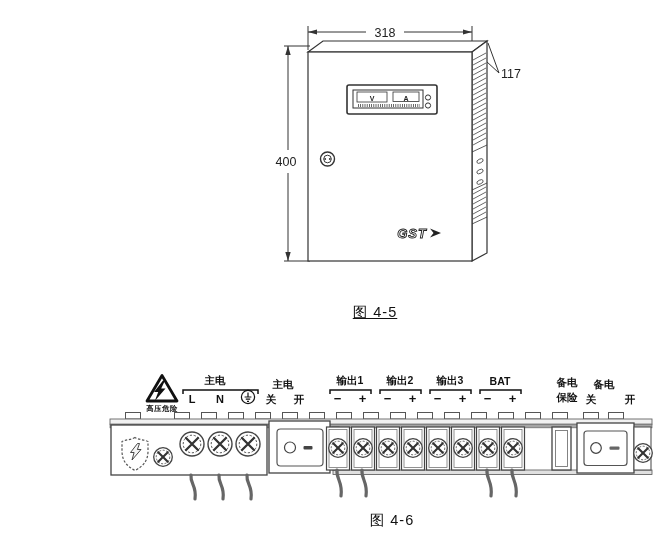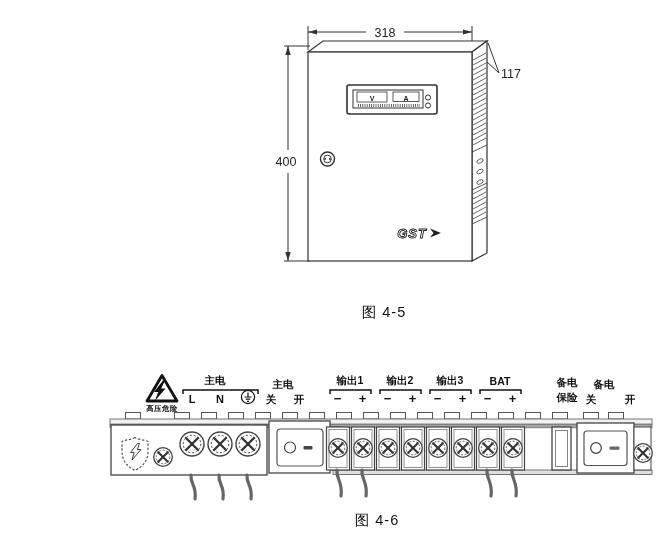--- a/index.html
+++ b/index.html
@@ -3,22 +3,22 @@
 <meta charset="utf-8">
 <style>
   html,body{margin:0;padding:0;background:#fff;}
   .page{position:relative;width:667px;height:546px;background:#fff;overflow:hidden;
         font-family:"Liberation Sans",sans-serif;color:#1a1a1a;text-align:right;}
   .fig-svg{position:absolute;left:0;}
   #fig45-svg{top:0;}
   #fig46-svg{top:372px;}
   .caption{position:absolute;transform:translateX(-50%);font-family:"Liberation Sans",sans-serif;
            font-size:14.5px;letter-spacing:1px;color:#111;font-weight:500;white-space:nowrap;}
-  #cap45{top:303px;left:384px;}
-  #cap46{top:511px;left:377px;}
+  #cap45{top:303px;left:375px;text-decoration:underline;}
+  #cap46{top:511px;left:392px;}
   .body-text{position:absolute;top:336px;left:33px;width:625px;
              font-family:"Liberation Serif",serif;font-size:16.5px;letter-spacing:0.4px;
              color:#151515;white-space:nowrap;}
   svg text{font-family:"Liberation Sans",sans-serif;}
   .dimtxt{font-size:12.5px;fill:#222;}
   .lbl{font-weight:bold;fill:#111;font-size:10.5px;text-anchor:middle;}
   .lbl-sm{font-weight:bold;fill:#111;font-size:7.4px;text-anchor:middle;letter-spacing:0.5px;}
   .pm{font-weight:bold;fill:#111;font-size:13px;text-anchor:middle;}
   .ln{font-weight:bold;fill:#111;font-size:11px;text-anchor:middle;}
 </style>

